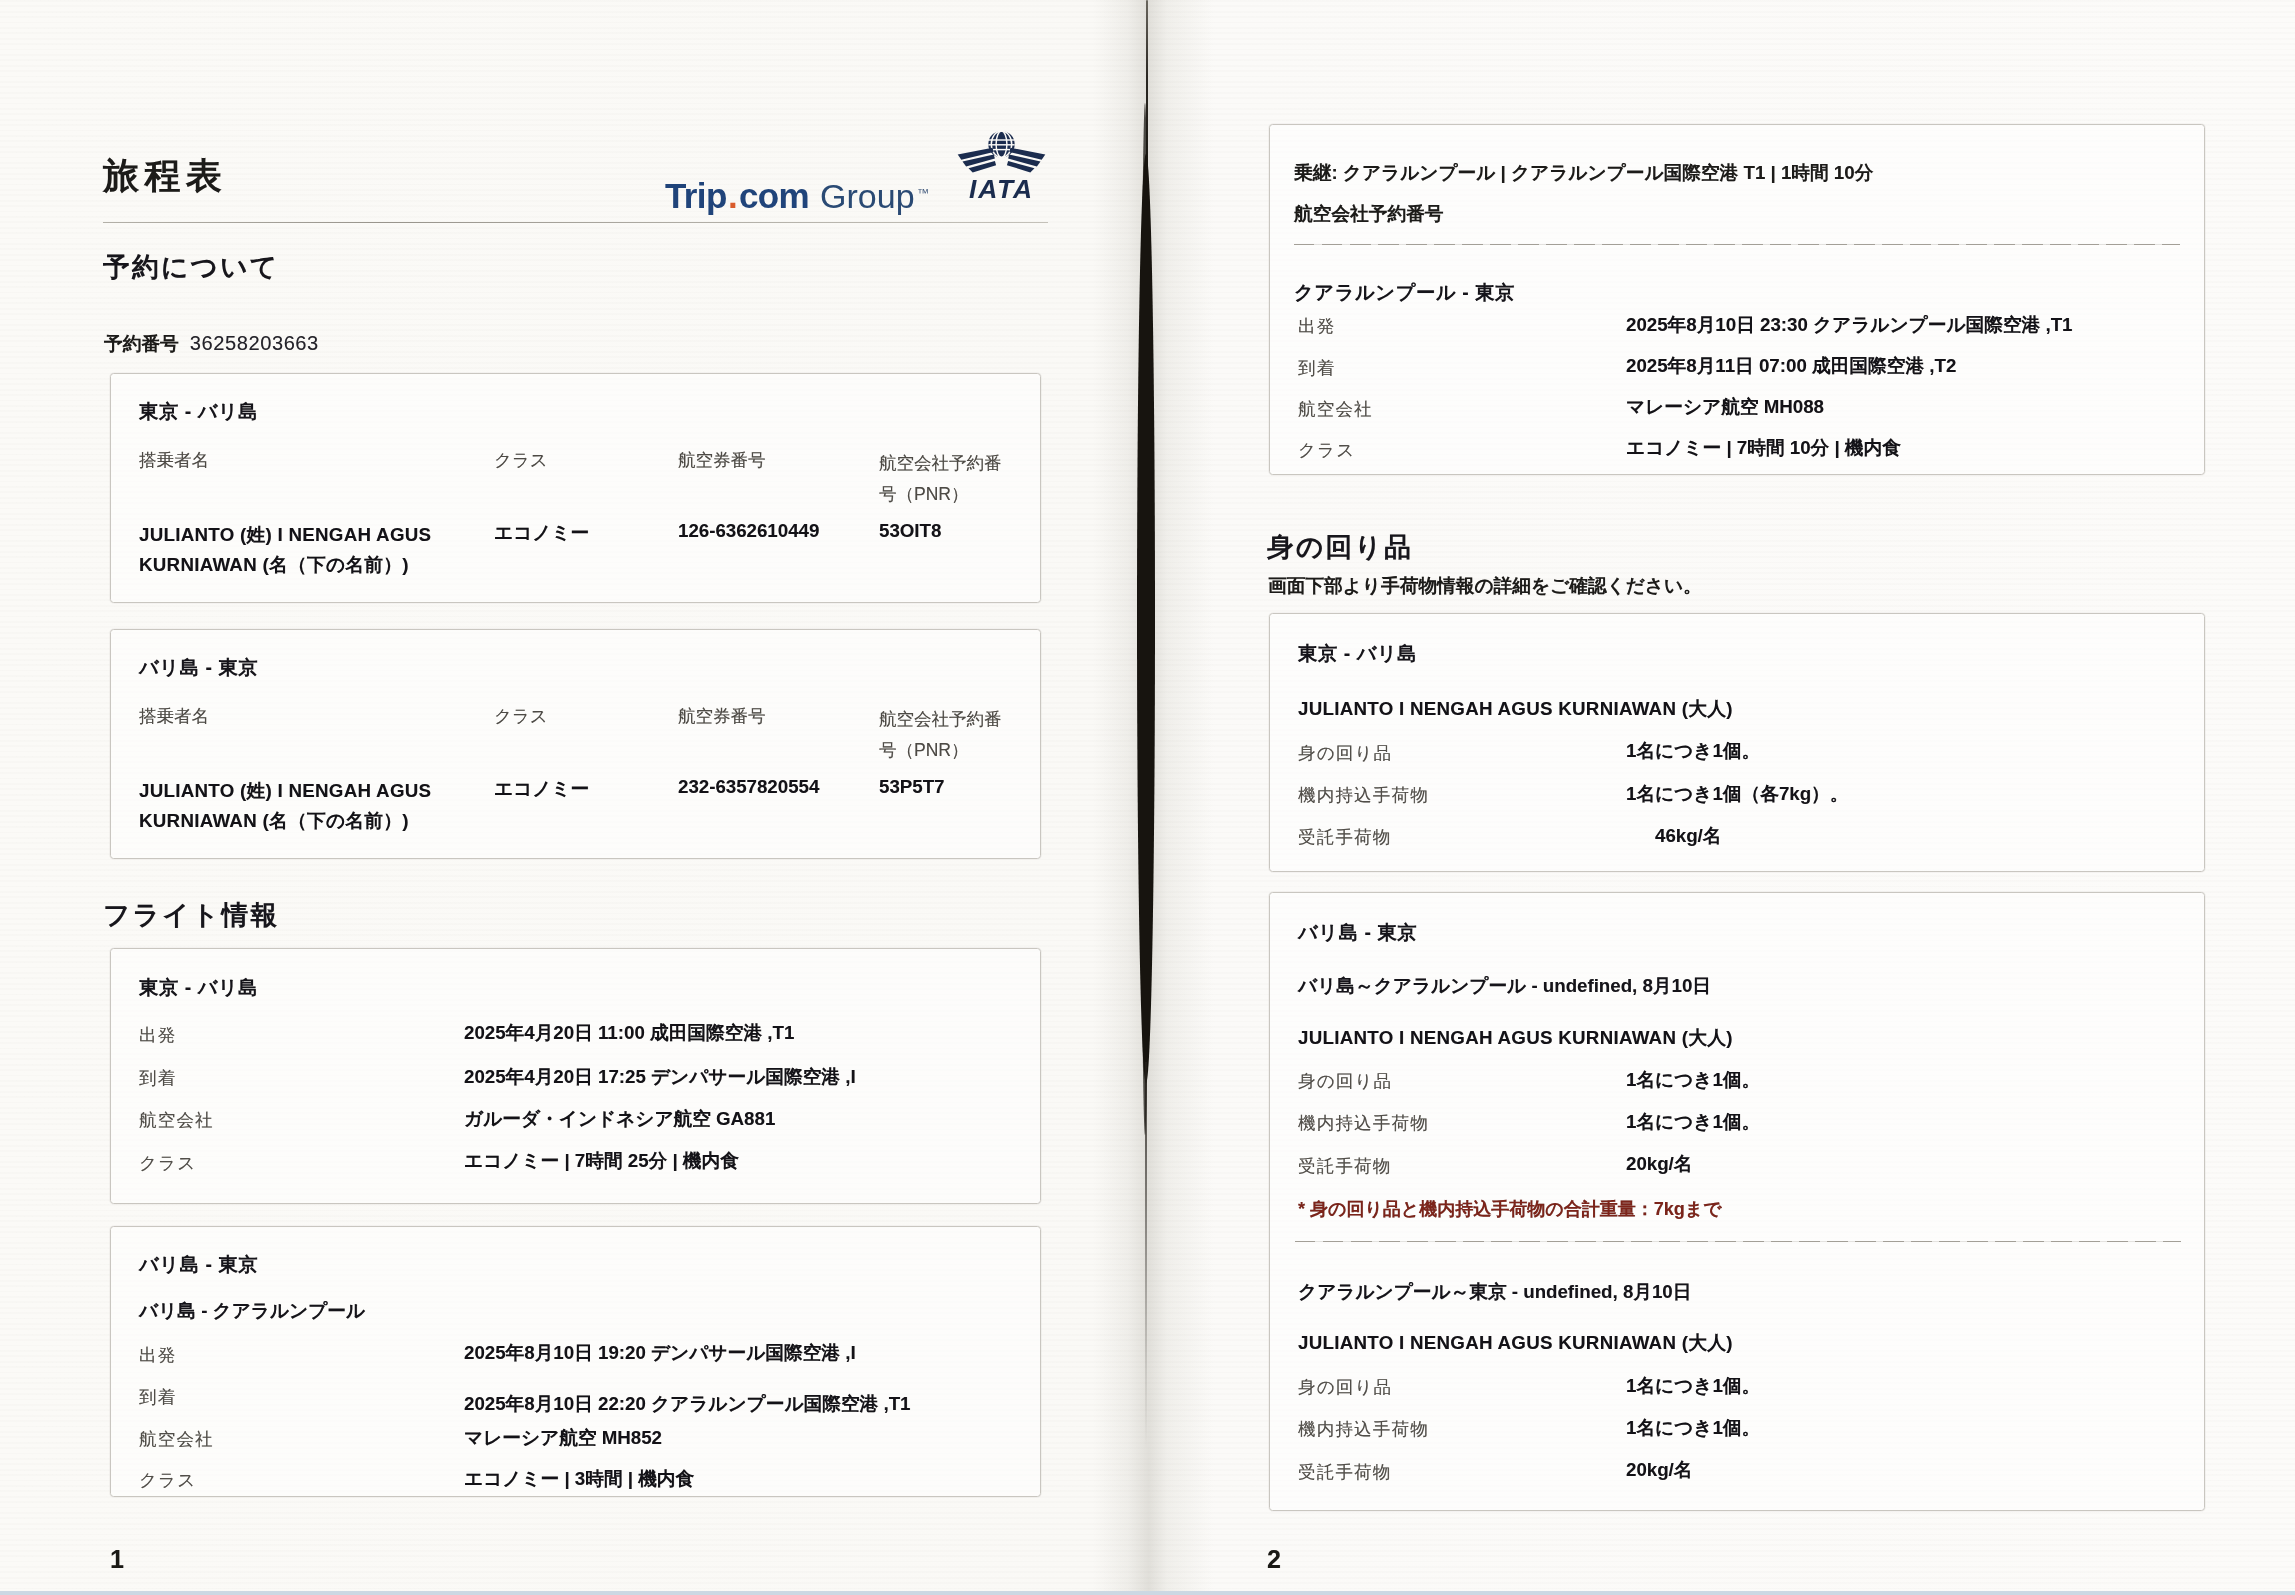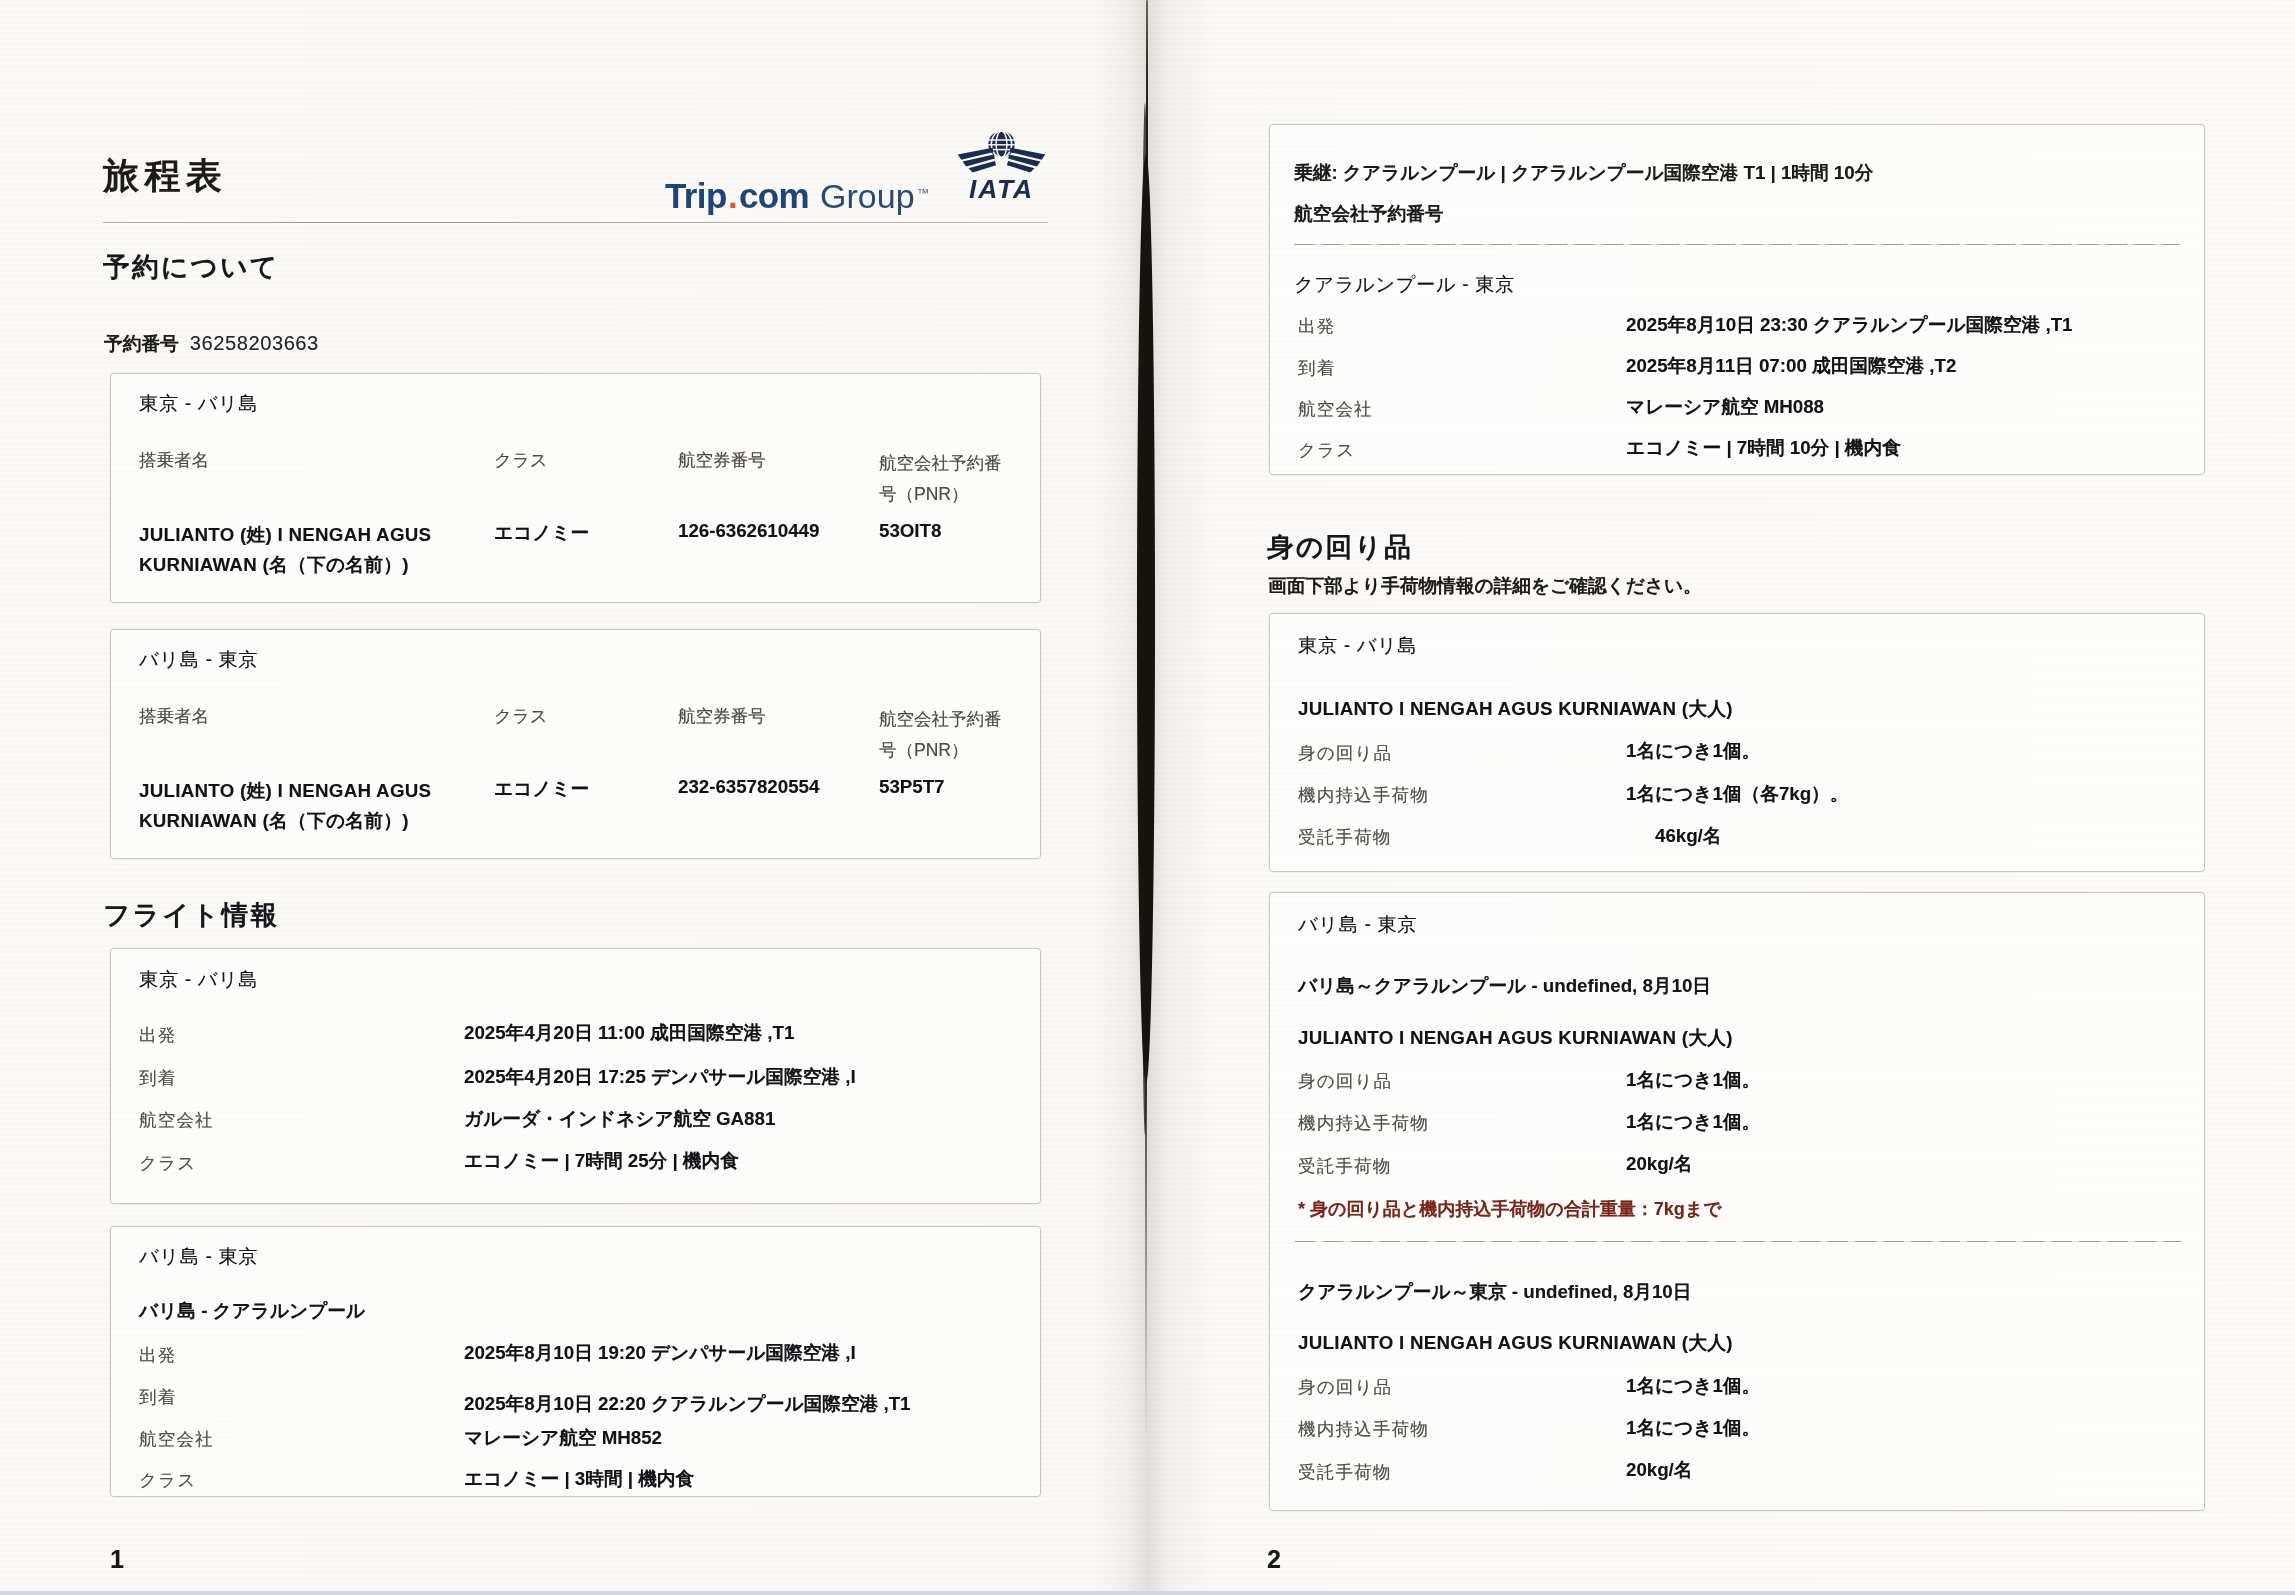--- a/index.html
+++ b/index.html
@@ -15,21 +15,21 @@
       repeating-linear-gradient(180deg, rgba(120,115,105,0.025) 0 1.8px, rgba(255,255,255,0) 1.8px 5.4px),
       linear-gradient(90deg,#fbfaf7 0%,#faf9f6 48%,#f6f5f1 50%,#fbfaf8 53%,#fcfbf9 100%);
     overflow:hidden;
   }
   .t{position:absolute;color:#1c1b19;text-shadow:0.2px 0.2px 0.4px rgba(40,35,30,0.35);white-space:nowrap;}
   .wrap{white-space:normal;}
   .title{font-size:36px;font-weight:700;letter-spacing:5.4px;margin-top:8px;}
   .h2{font-size:26.6px;font-weight:700;letter-spacing:2.4px;color:#17161c;}
   .note{font-size:18.7px;font-weight:700;}
   .num{font-size:20px;font-weight:400;color:#24232b;letter-spacing:0.6px;}
-  .route{font-size:19.3px;font-weight:400;color:#15141a;letter-spacing:0.6px;}
+  .route{font-size:19.3px;font-weight:700;color:#15141a;letter-spacing:0.6px;margin-top:8px;}
   .sub{font-size:18.7px;font-weight:700;color:#15141a;}
   .hdr{font-size:17.5px;font-weight:400;color:#4d4a45;}
   .lbl{font-size:17.5px;font-weight:400;color:#514e49;letter-spacing:1.2px;}
   .val{font-size:18.7px;font-weight:700;color:#131217;}
   .pax{font-size:18.7px;font-weight:700;color:#131217;letter-spacing:0.3px;}
   .warn{font-size:18px;font-weight:700;color:#7c241a;}
   .pageno{font-size:25px;font-weight:700;color:#1a1915;}
   .box{position:absolute;border:1.2px solid #c9c6c0;border-radius:3.6px;background:rgba(255,255,255,0.55);box-shadow:0 0 0 0.6px rgba(200,197,190,0.25);}
   .divider{position:absolute;height:1.2px;background:repeating-linear-gradient(90deg,#a39f97 0 20.5px,rgba(163,159,151,0.28) 20.5px 28px);}
   .divider.solid{background:linear-gradient(90deg,#b3b0a8,#98948c 30%,#b5b2aa 70%,#c4c1b9);}

